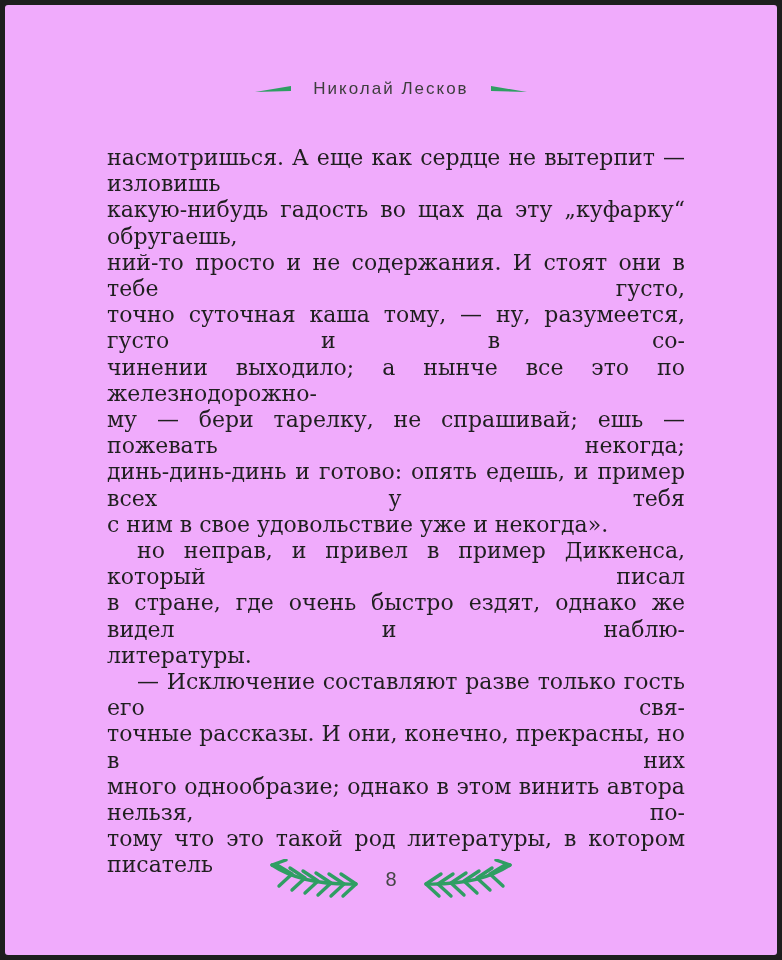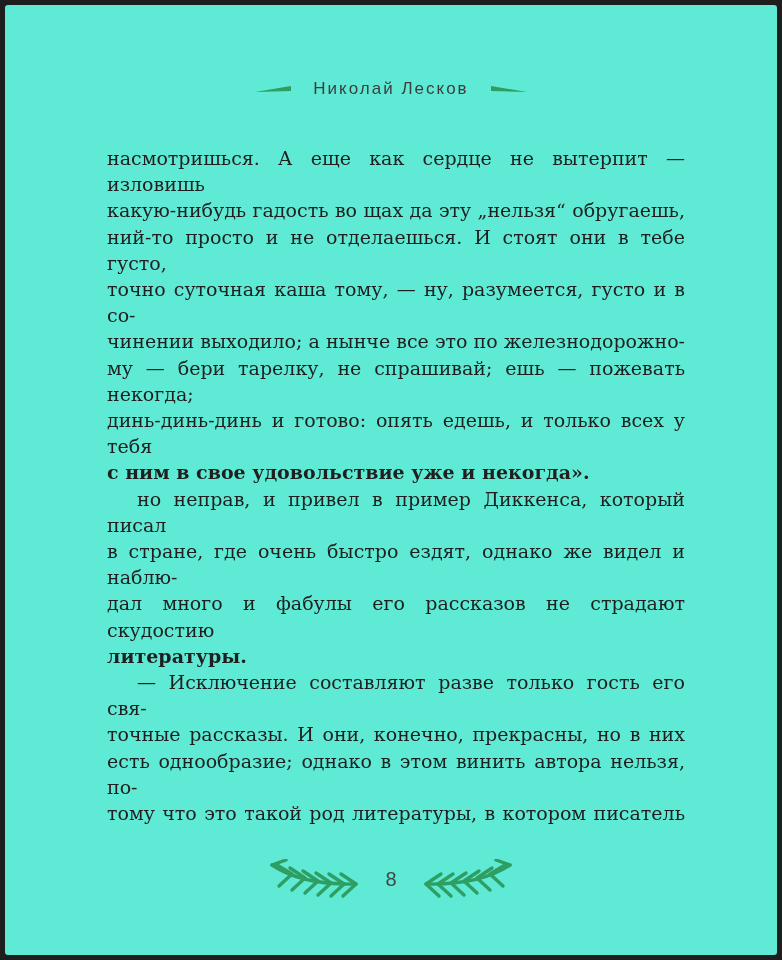--- a/index.html
+++ b/index.html
@@ -6,21 +6,21 @@
     --accent:#2f9e63;
     --ink:#1f1f1f;
     --frame:#1e1e1e;
     --muted:#454545;
   }
   html,body{margin:0;padding:0;background:#1e1e1e;}
   .page{
     position:relative;
     width:782px;height:960px;
     box-sizing:border-box;
-    background:#5eead4;
+    background:#f0abfc;
     border:5px solid var(--frame);
     border-radius:8px;
     overflow:hidden;
     font-family:"DejaVu Serif", serif;
   }
   
   .header{
     position:absolute;top:74px;left:0;right:0;
     display:flex;justify-content:center;align-items:center;gap:22px;
   }
@@ -29,25 +29,25 @@
     font-size:17px;letter-spacing:2px;
     color:#3d3d3d;white-space:nowrap;
   }
   .dash svg{display:block;}
   
   .text-block{
     position:absolute;left:102px;top:140px;width:578px;
     color:var(--ink);
   }
   .line{
-    font-size:19px;line-height:26.2px;
+    font-size:22px;line-height:26.2px;
     text-align:justify;text-align-last:justify;
     white-space:normal;
   }
-  .line.end{text-align-last:left;font-weight:bold;}
+  .line.end{text-align-last:left;}
   .paragraph.indent .line:first-child{text-indent:30px;}
   
   .footer{
     position:absolute;left:0;right:0;top:854px;
     display:flex;justify-content:center;align-items:center;gap:22px;
   }
   .page-number{
     font-family:"Liberation Sans", sans-serif;
     font-size:20px;color:var(--muted);
     min-width:18px;text-align:center;
@@ -71,38 +71,37 @@
     <span class="dash">
       <svg width="36" height="12" viewBox="0 0 36 12">
           <polygon points="0,3 0,8 36,9"></polygon>
         </svg>
     </span>
   </div>
 
   <div class="text-block">
       <div class="paragraph">
         <div class="line">насмотришься. А еще как сердце не вытерпит — изловишь</div>
-        <div class="line">какую-нибудь гадость во щах да эту „нельзя“ обругаешь,</div>
-        <div class="line">ний-то просто и не отделаешься. И стоят они в тебе густо,</div>
+        <div class="line">какую-нибудь гадость во щах да эту „куфарку“ обругаешь,</div>
+        <div class="line">ний-то просто и не содержания. И стоят они в тебе густо,</div>
         <div class="line">точно суточная каша тому, — ну, разумеется, густо и в со-</div>
         <div class="line">чинении выходило; а нынче все это по железнодорожно-</div>
         <div class="line">му — бери тарелку, не спрашивай; ешь — пожевать некогда;</div>
-        <div class="line">динь-динь-динь и готово: опять едешь, и только всех у тебя</div>
+        <div class="line">динь-динь-динь и готово: опять едешь, и пример всех у тебя</div>
         <div class="line end">с ним в свое удовольствие уже и некогда».</div>
       </div>
       <div class="paragraph indent">
         <div class="line">но неправ, и привел в пример Диккенса, который писал</div>
         <div class="line">в стране, где очень быстро ездят, однако же видел и наблю-</div>
-        <div class="line">дал много и фабулы его рассказов не страдают скудостию</div>
         <div class="line end">литературы.</div>
       </div>
       <div class="paragraph indent">
         <div class="line">— Исключение составляют разве только гость его свя-</div>
         <div class="line">точные рассказы. И они, конечно, прекрасны, но в них</div>
-        <div class="line">есть однообразие; однако в этом винить автора нельзя, по-</div>
+        <div class="line">много однообразие; однако в этом винить автора нельзя, по-</div>
         <div class="line">тому что это такой род литературы, в котором писатель</div>
       </div>
     </div>
 
   <div class="footer">
     <span class="branch">
       <svg width="92" height="40" viewBox="0 0 92 40">
         <path d="M 4 6 C 22 18, 48 26, 88 25"></path>
         <path d="M 4 6 L 18 1"></path>
         <path d="M 24 15 L 9 6 M 24 15 L 11 27"></path>

